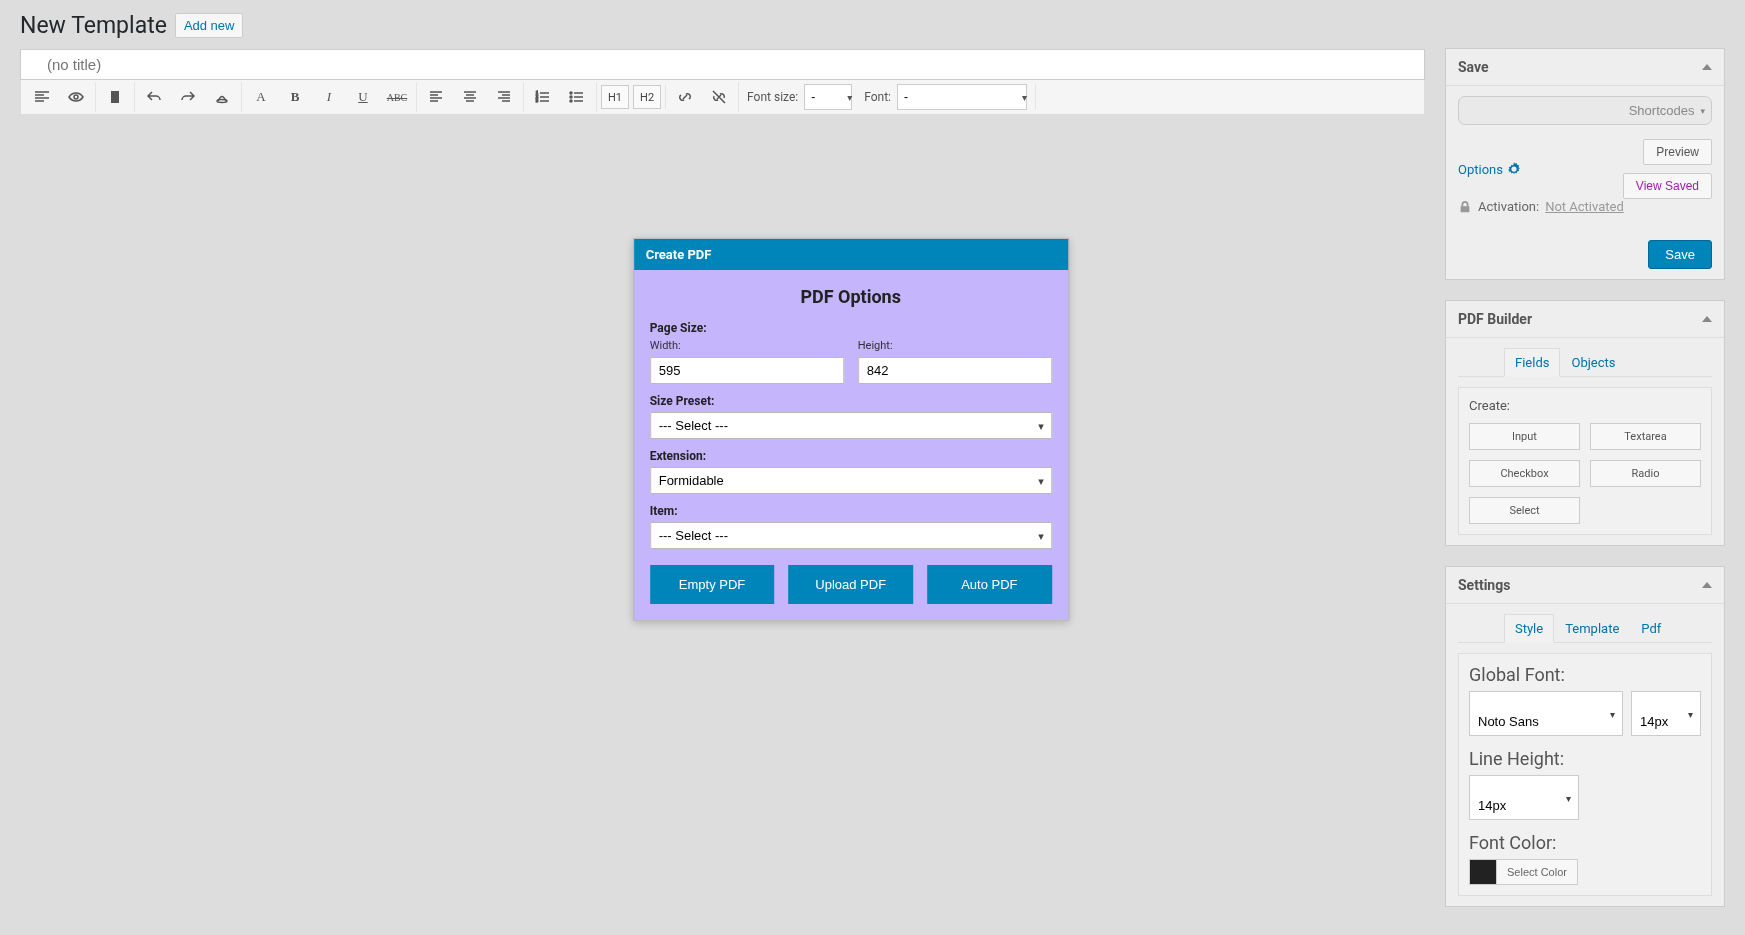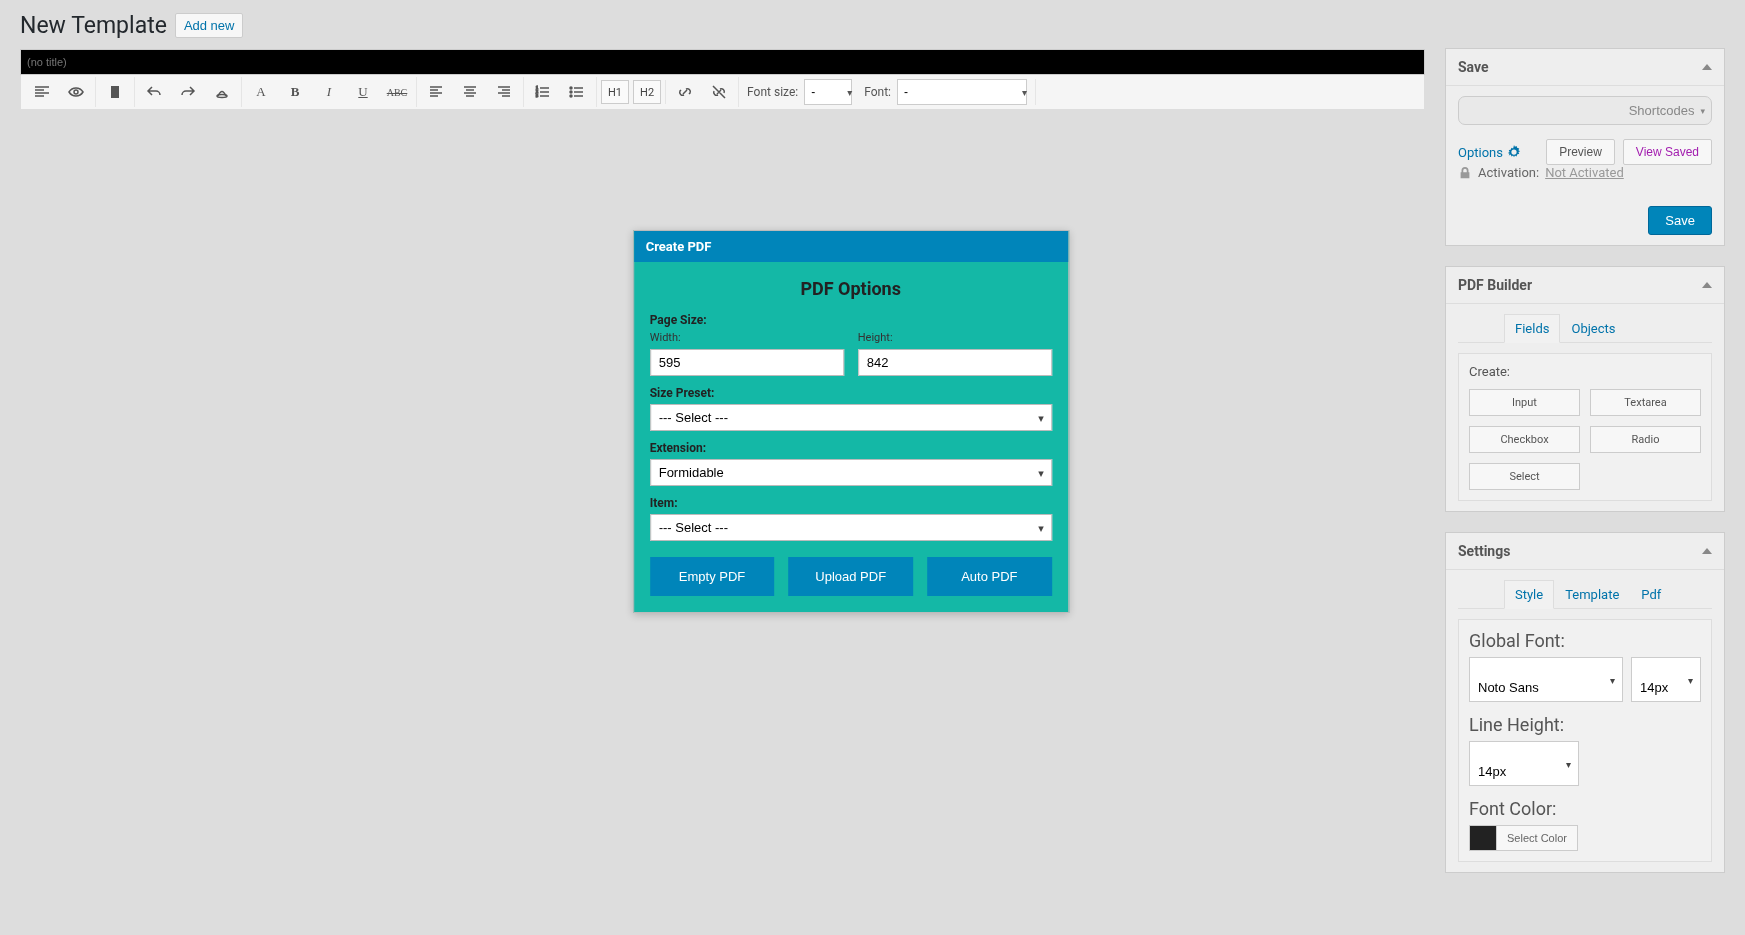--- a/index.html
+++ b/index.html
@@ -33,23 +33,23 @@
   border: 1px solid #ccc;
   color: #0073aa;
   padding: 4px 8px;
   font-size: 13px;
   border-radius: 2px;
   cursor: pointer;
 }
 
 .title-input {
   width: 100%;
-  padding: 6px 6px;
-  font-size: 11px;
-  background: #000000;
+  padding: 6px 26px;
+  font-size: 15px;
+  background: #ffffff;
   border: 1px solid #ccc;
   color: #888;
   outline: none;
 }
 
 .toolbar {
   display: flex;
   align-items: center;
   flex-wrap: wrap;
   background: #f5f5f5;
@@ -106,24 +106,24 @@
   align-items: center;
   margin: 0 2px;
   cursor: pointer;
   font-family: inherit;
 }
 
 
 .modal {
   position: absolute;
   left: 50%;
-  top: 230px;
+  top: 238px;
   transform: translateX(-55%);
   width: 436px;
-  background: #14b8a6;
+  background: #c4b5fd;
   border: 1px solid #bbb;
   box-shadow: 0 2px 8px rgba(0,0,0,.2);
 }
 .modal-header {
   background: #0085ba;
   color: #fff;
   font-weight: bold;
   font-size: 13px;
   padding: 8px 12px;
 }
@@ -245,21 +245,21 @@
 .side-btn {
   background: #f7f7f7;
   border: 1px solid #ccc;
   padding: 5px 12px;
   font-size: 12px;
   color: #555;
   cursor: pointer;
   border-radius: 2px;
 }
 .side-btn.disabled { color: #a21caf; cursor: default; }
-.right-actions { display: flex; flex-direction: row; align-items: flex-end; gap: 8px; }
+.right-actions { display: flex; flex-direction: column; align-items: flex-end; gap: 8px; }
 
 .activation-row {
   display: flex;
   align-items: center;
   gap: 6px;
   font-size: 13px;
   color: #666;
 }
 .activation-row svg { width: 14px; height: 14px; fill: #999; }
 .activation-link { color: #999; text-decoration: underline; cursor: pointer; }

